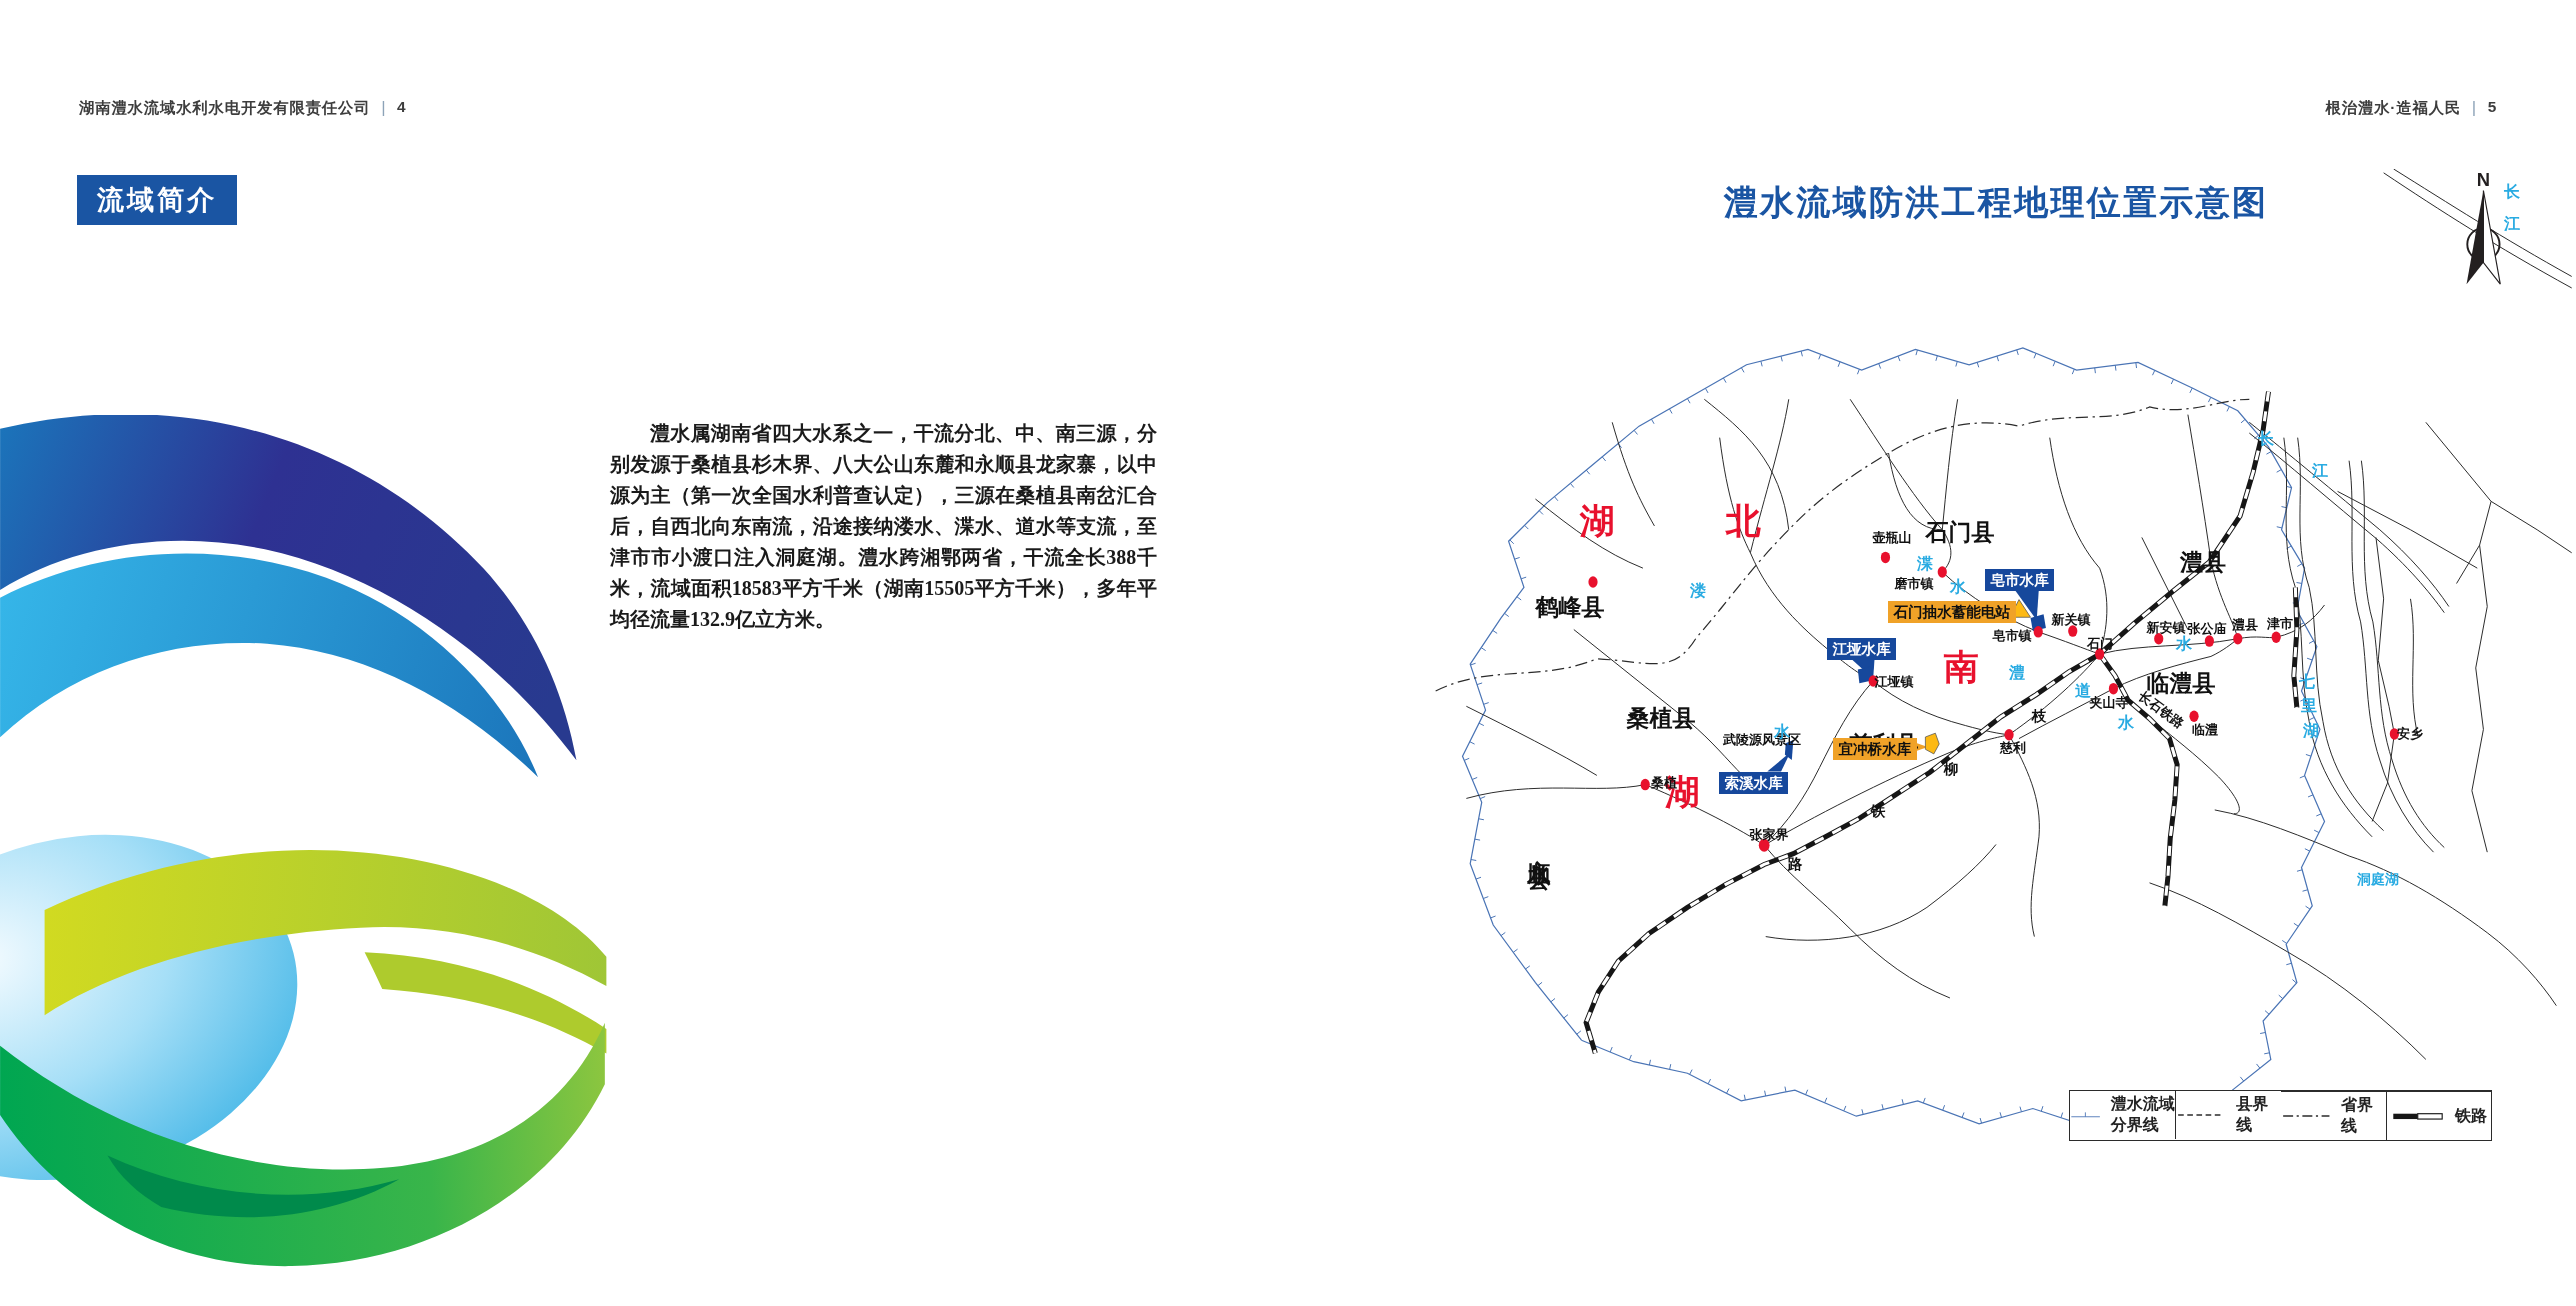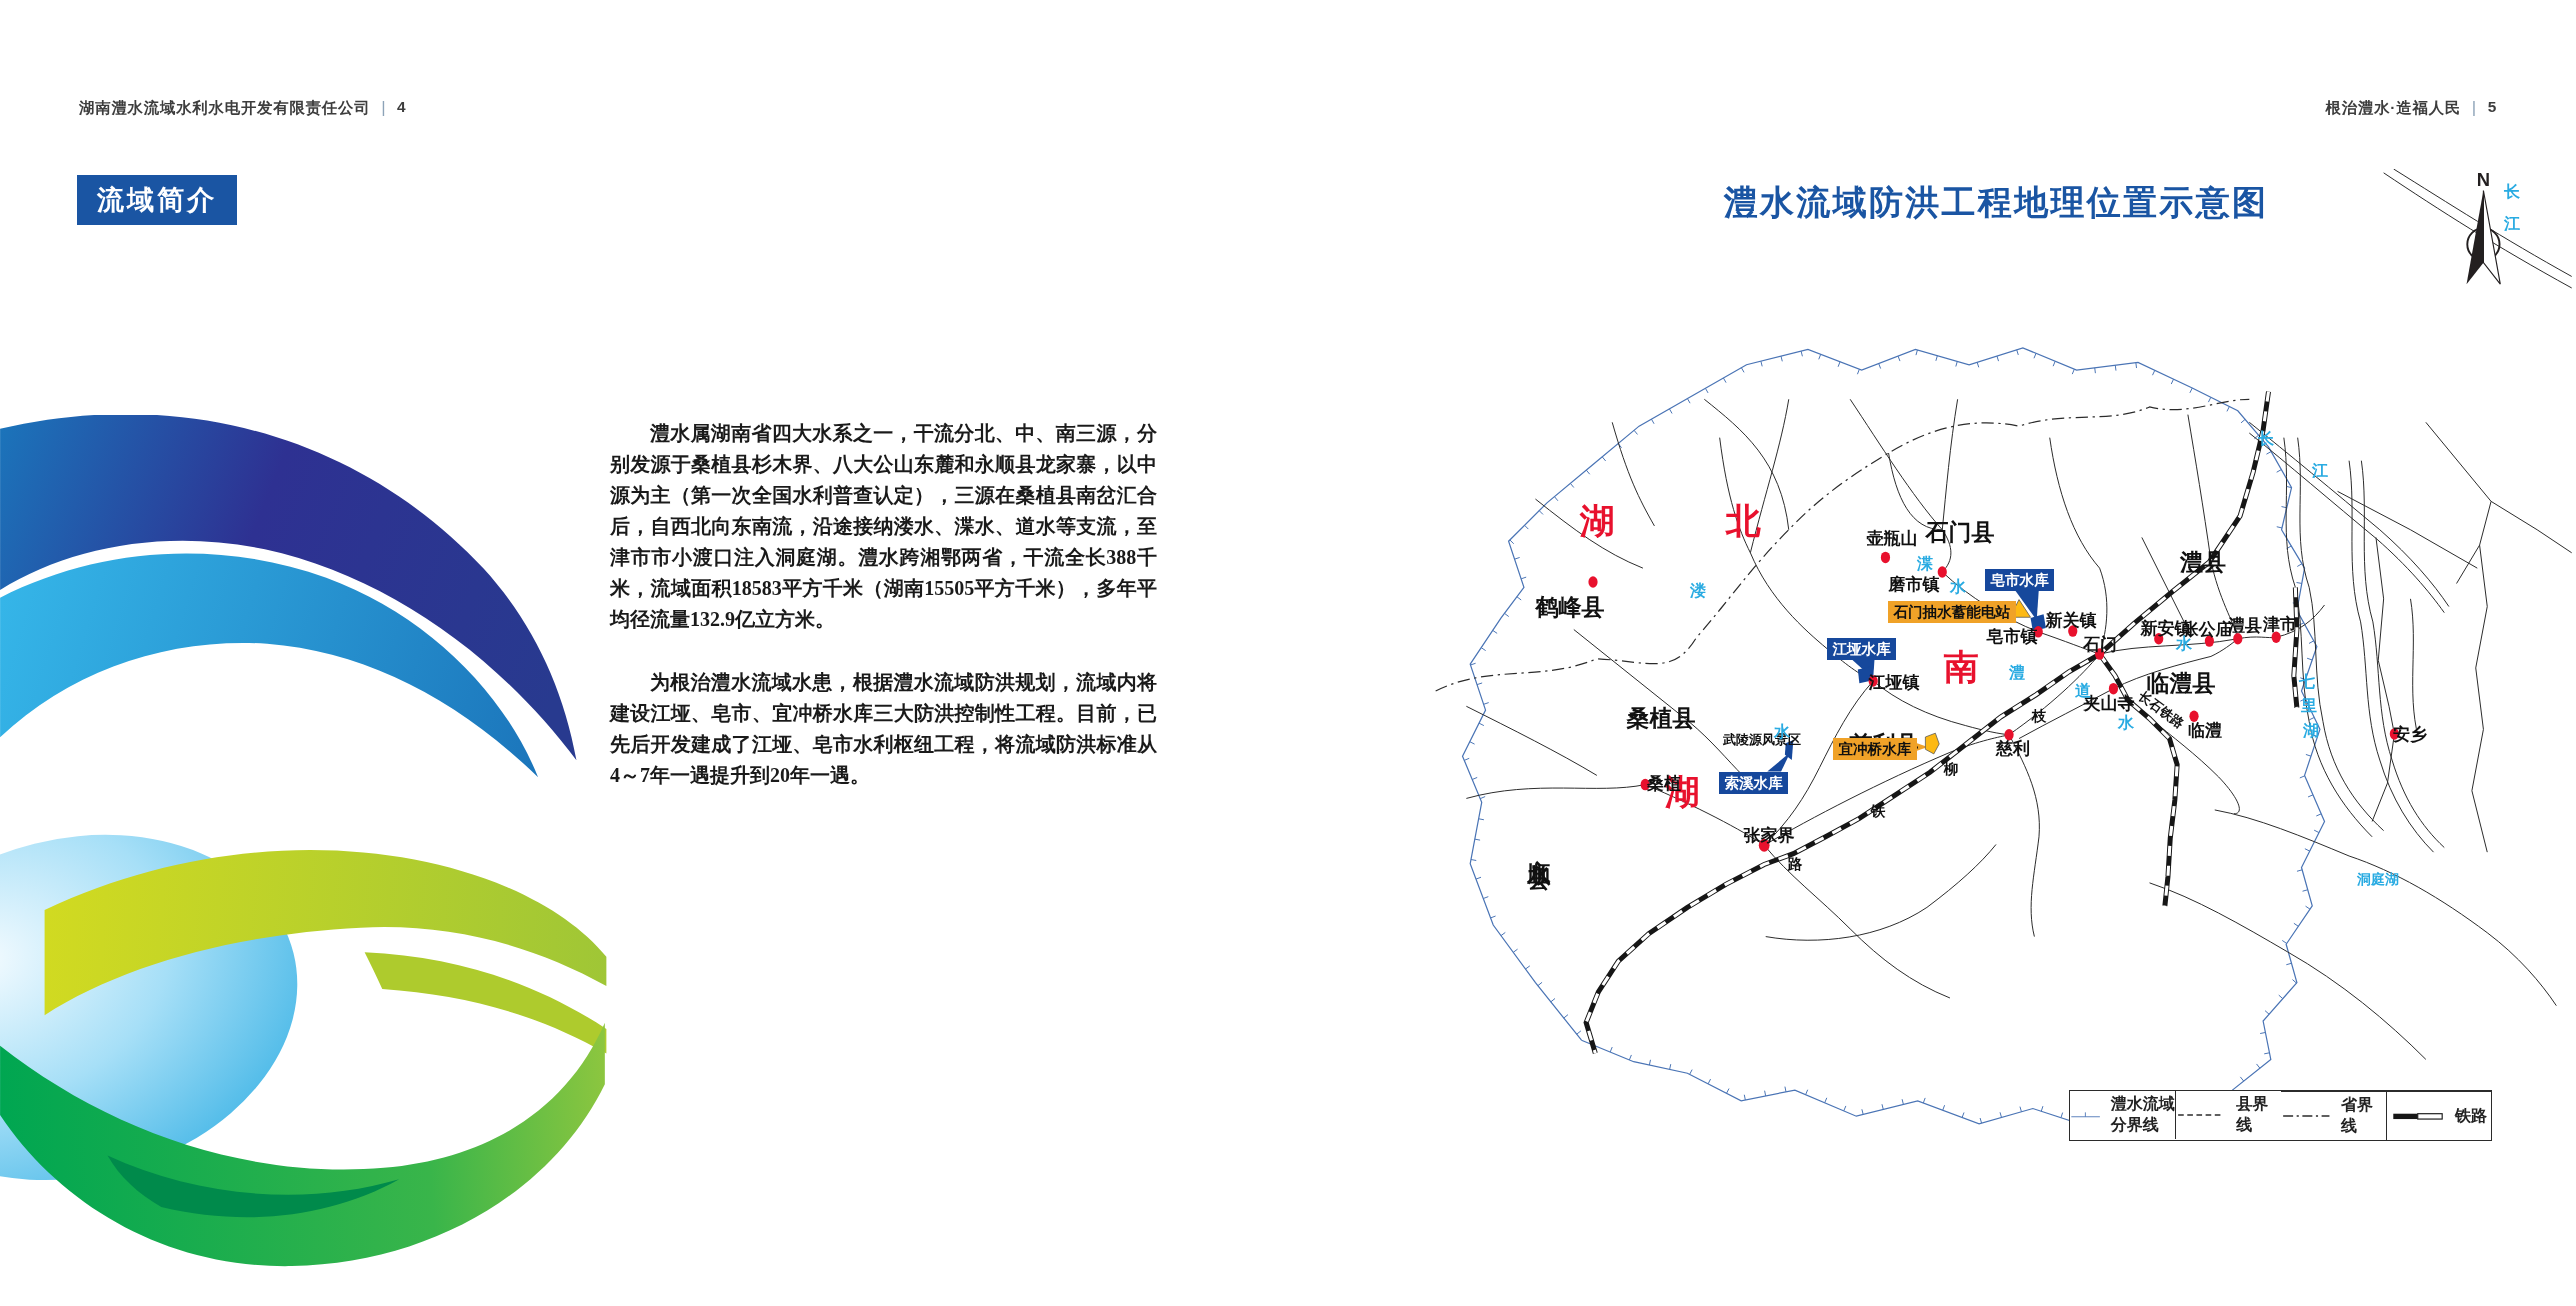--- a/index.html
+++ b/index.html
@@ -27,21 +27,21 @@
   
   #map-area{position:absolute;left:1420px;top:169px;width:1152px;height:1113px;}
   #map-title{position:absolute;left:0;top:10.7px;width:100%;text-align:center;
        color:#1a55a3;font-size:34px;font-weight:bold;letter-spacing:2.3px;}
   #map-svg{position:absolute;left:0;top:0;}
 
   .lbl{position:absolute;transform:translate(-50%,-50%);white-space:nowrap;font-weight:bold;}
   .prov{font-size:35px;color:#e8112d;letter-spacing:1.5px;}
   .county{font-size:23px;color:#111;}
   .county.vert{writing-mode:vertical-rl;letter-spacing:4.6px;}
-  .town{font-size:17px;color:#111;text-align:center;}
+  .town{font-size:13px;color:#111;text-align:center;}
   .scenic{font-size:13px;color:#111;}
   .riv{font-size:16px;color:#29abe2;}
   .riv.small{font-size:14px;}
   .railch{font-size:14.6px;color:#111;}
   .raillbl{font-size:13px;color:#111;transform:translate(-50%,-50%) rotate(36deg);}
   .callout{position:absolute;font-size:14.6px;font-weight:bold;padding:1.5px 5.4px;white-space:nowrap;}
   .callout.blue{background:#16489c;color:#fff;}
   .callout.orange{background:#f0a228;color:#101010;}
 
   
@@ -105,21 +105,20 @@
   <path d="M0,238 C130,172 285,162 425,212 C555,260 656,360 701,472 C598,372 478,308 348,298 C222,290 95,330 0,420 Z" fill="url(#gBlue)"></path>
   <ellipse cx="98" cy="772" rx="293" ry="220" transform="rotate(-14 98 772)" fill="url(#gCore)"></ellipse>
   <path d="M58,645 C270,545 500,548 660,615 C718,640 760,670 790,706 L790,744 C692,690 586,662 470,668 C310,676 160,716 58,782 Z" fill="url(#gYel)"></path>
   <path d="M475,700 C600,706 702,742 790,800 L790,832 C702,782 610,756 498,748 C491,732 483,716 475,700 Z" fill="#aecb2d"></path>
   <path d="M0,822 C140,932 320,996 500,981 C640,969 740,902 788,792 L788,872 C720,1012 560,1106 380,1109 C220,1112 80,1032 0,912 Z" fill="url(#gGrn)"></path>
   <path d="M140,965 C260,1020 400,1031 520,996 C430,1046 320,1058 210,1032 C180,1015 155,992 140,965 Z" fill="#008a4b"></path>
 </svg>
 
 <div id="body-text">
   <p>澧水属湖南省四大水系之一，干流分北、中、南三源，分别发源于桑植县杉木界、八大公山东麓和永顺县龙家寨，以中源为主（第一次全国水利普查认定），三源在桑植县南岔汇合后，自西北向东南流，沿途接纳溇水、渫水、道水等支流，至津市市小渡口注入洞庭湖。澧水跨湘鄂两省，干流全长388千米，流域面积18583平方千米（湖南15505平方千米），多年平均径流量132.9亿立方米。</p>
-  <p>为根治澧水流域水患，根据澧水流域防洪规划，流域内将建设江垭、皂市、宜冲桥水库三大防洪控制性工程。目前，已先后开发建成了江垭、皂市水利枢纽工程，将流域防洪标准从4～7年一遇提升到20年一遇。</p>
 </div>
 
 <div id="map-area">
   <div id="map-title">澧水流域防洪工程地理位置示意图</div>
 
   <svg id="map-svg" width="1152" height="1113" viewBox="0 0 1500 1450">
 
     <g>
       <path class="ticked" fill="none" stroke="#4a74b5" stroke-width="1.6" d="M210,1135 L150,1060 95,985 65,905 80,825 55,765 85,705 65,645 105,585 135,545 115,485 165,435 225,385 285,335 355,295 425,255 505,235 575,262 645,235 715,255 785,233 855,262 935,252 1005,285 1065,315 1105,362 1135,415 1122,470 1152,520 1142,575 1168,622 1148,680 1172,730 1152,790 1178,850 1148,910 1162,960 1128,1010 1142,1060 1098,1110 1108,1160 1058,1200 1018,1245 948,1228 878,1250 798,1224 728,1244 648,1214 568,1234 488,1200 418,1214 348,1178 278,1163 210,1135"></path>
     <line x1="203.7530517578125" y1="1127.1912841796875" x2="209.21917510572936" y2="1122.8184709495852" class="tick"></line>

